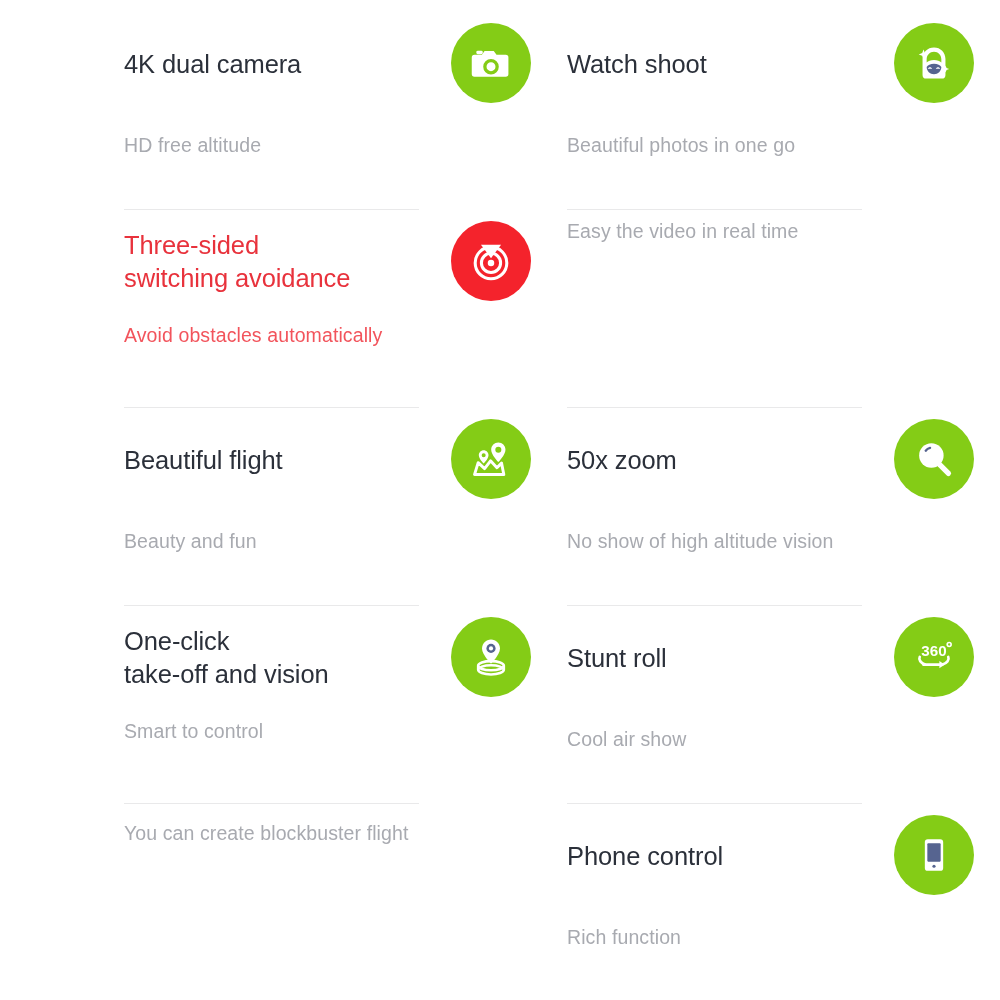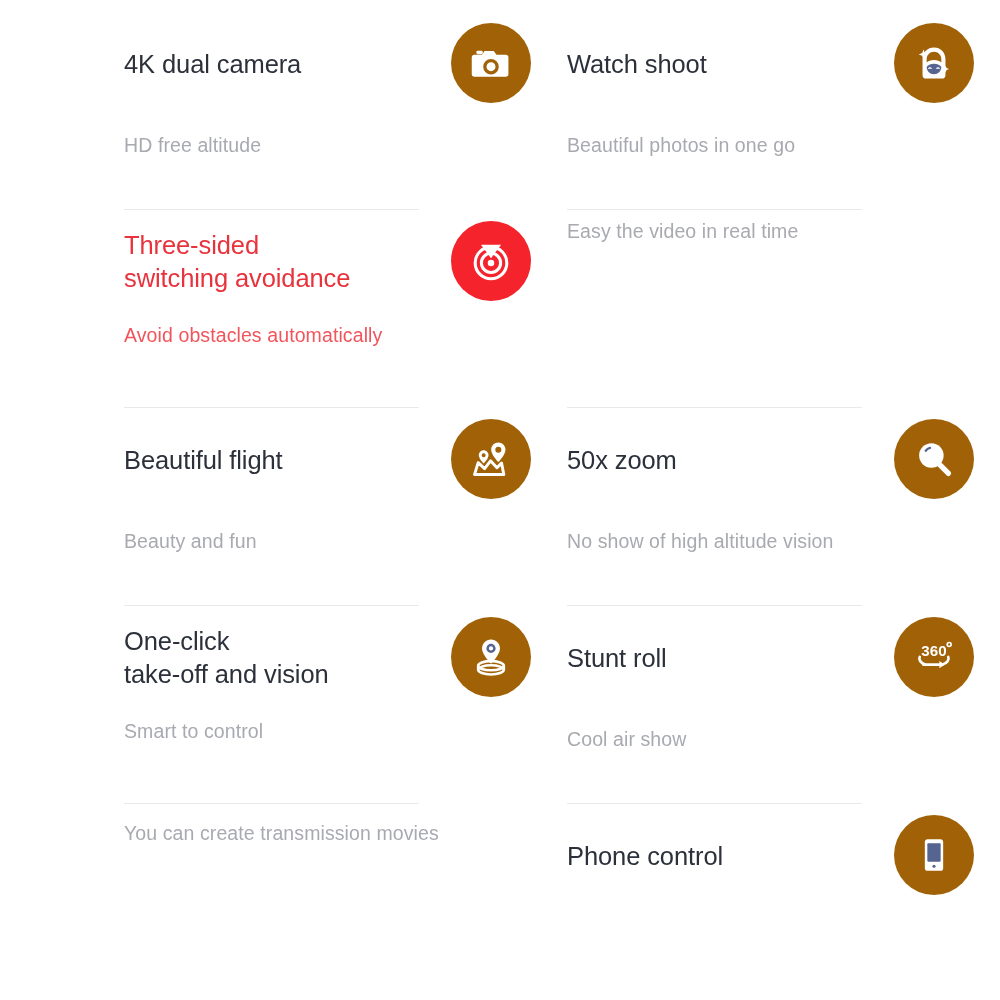--- a/index.html
+++ b/index.html
@@ -54,21 +54,21 @@
     z-index: 2;
   }
 
   .icon-badge {
     position: absolute;
     right: 0px;
     top: 11px;
     width: 80px;
     height: 80px;
     border-radius: 50%;
-    background: #a16207;
+    background: #84cc16;
     display: flex;
     align-items: center;
     justify-content: center;
     z-index: 1;
     flex: 0 0 auto;
   }
   .icon-badge svg { display: block; }
 
   
   .cell-sub {
@@ -216,31 +216,32 @@
           <path d="M16 36.5h20" stroke="#ffffff" stroke-width="3" stroke-linecap="round"></path>
           <path d="M34 32.5l6 4-6 4z" fill="#ffffff"></path>
         </svg>
       </div>
     </div>
     <div class="cell-sub">Cool air show</div>
     <div class="cell-divider"></div>
   </div>
 
   <div class="feature-cell">
-    <div class="cell-sub">You can create transmission movies</div>
+    <div class="cell-sub">You can create blockbuster flight</div>
 
   </div>
 
   <div class="feature-cell">
     <div class="cell-top">
       <div class="cell-title">Phone control</div>
       <div class="icon-badge">
         <svg width="40" height="40" viewBox="0 0 48 48" aria-hidden="true">
           <rect x="13" y="5" width="22" height="38" rx="3.5" fill="#ffffff"></rect>
           <rect x="16" y="10" width="16" height="22" rx="1" fill="#566490"></rect>
           <circle cx="24" cy="37.5" r="1.9" fill="#566490"></circle>
         </svg>
       </div>
     </div>
+    <div class="cell-sub">Rich function</div>
 
   </div>
 
 </div>
 
 </body></html>

